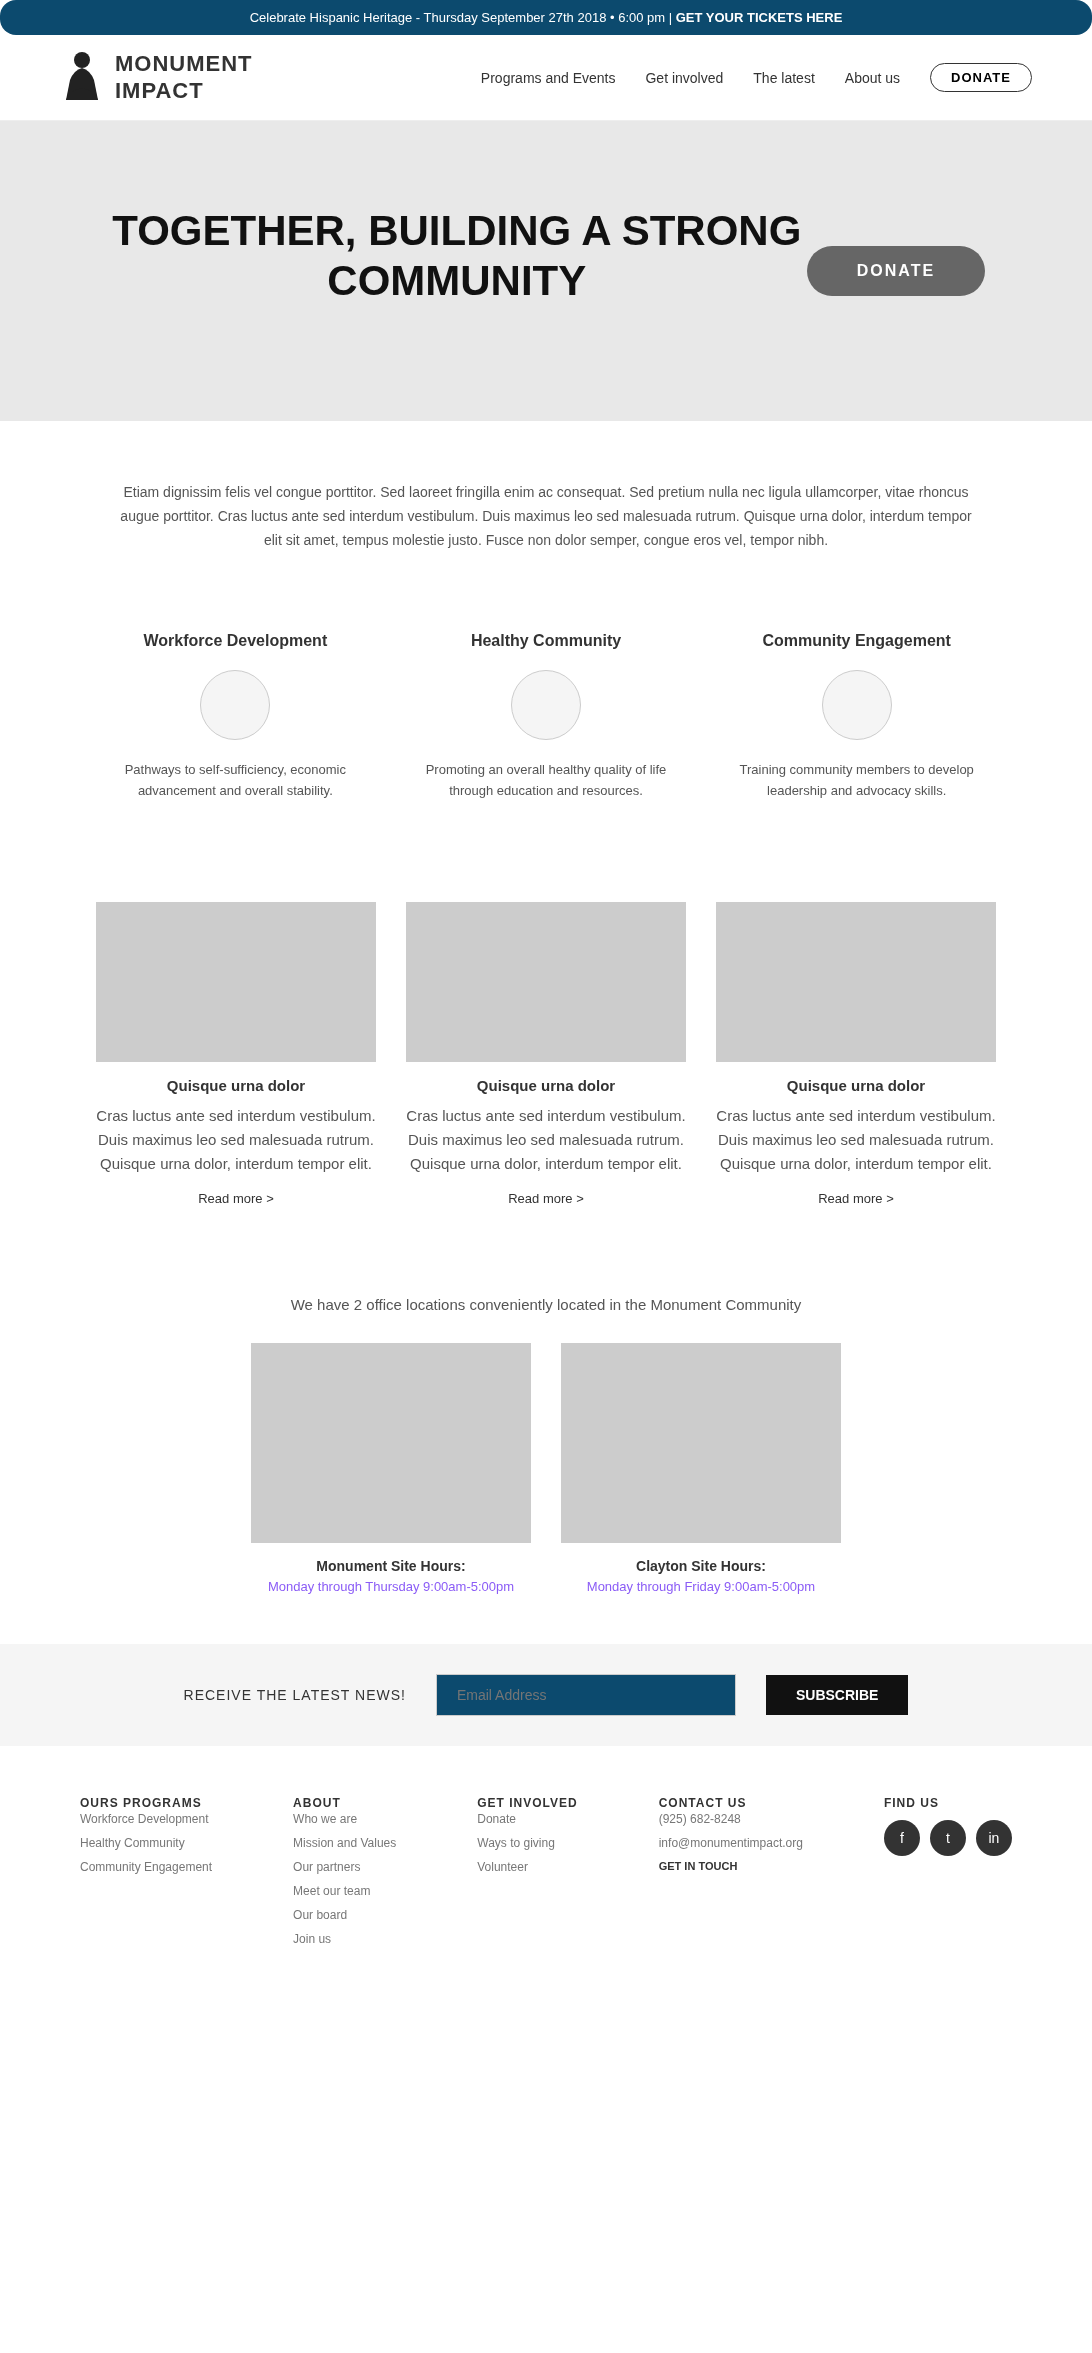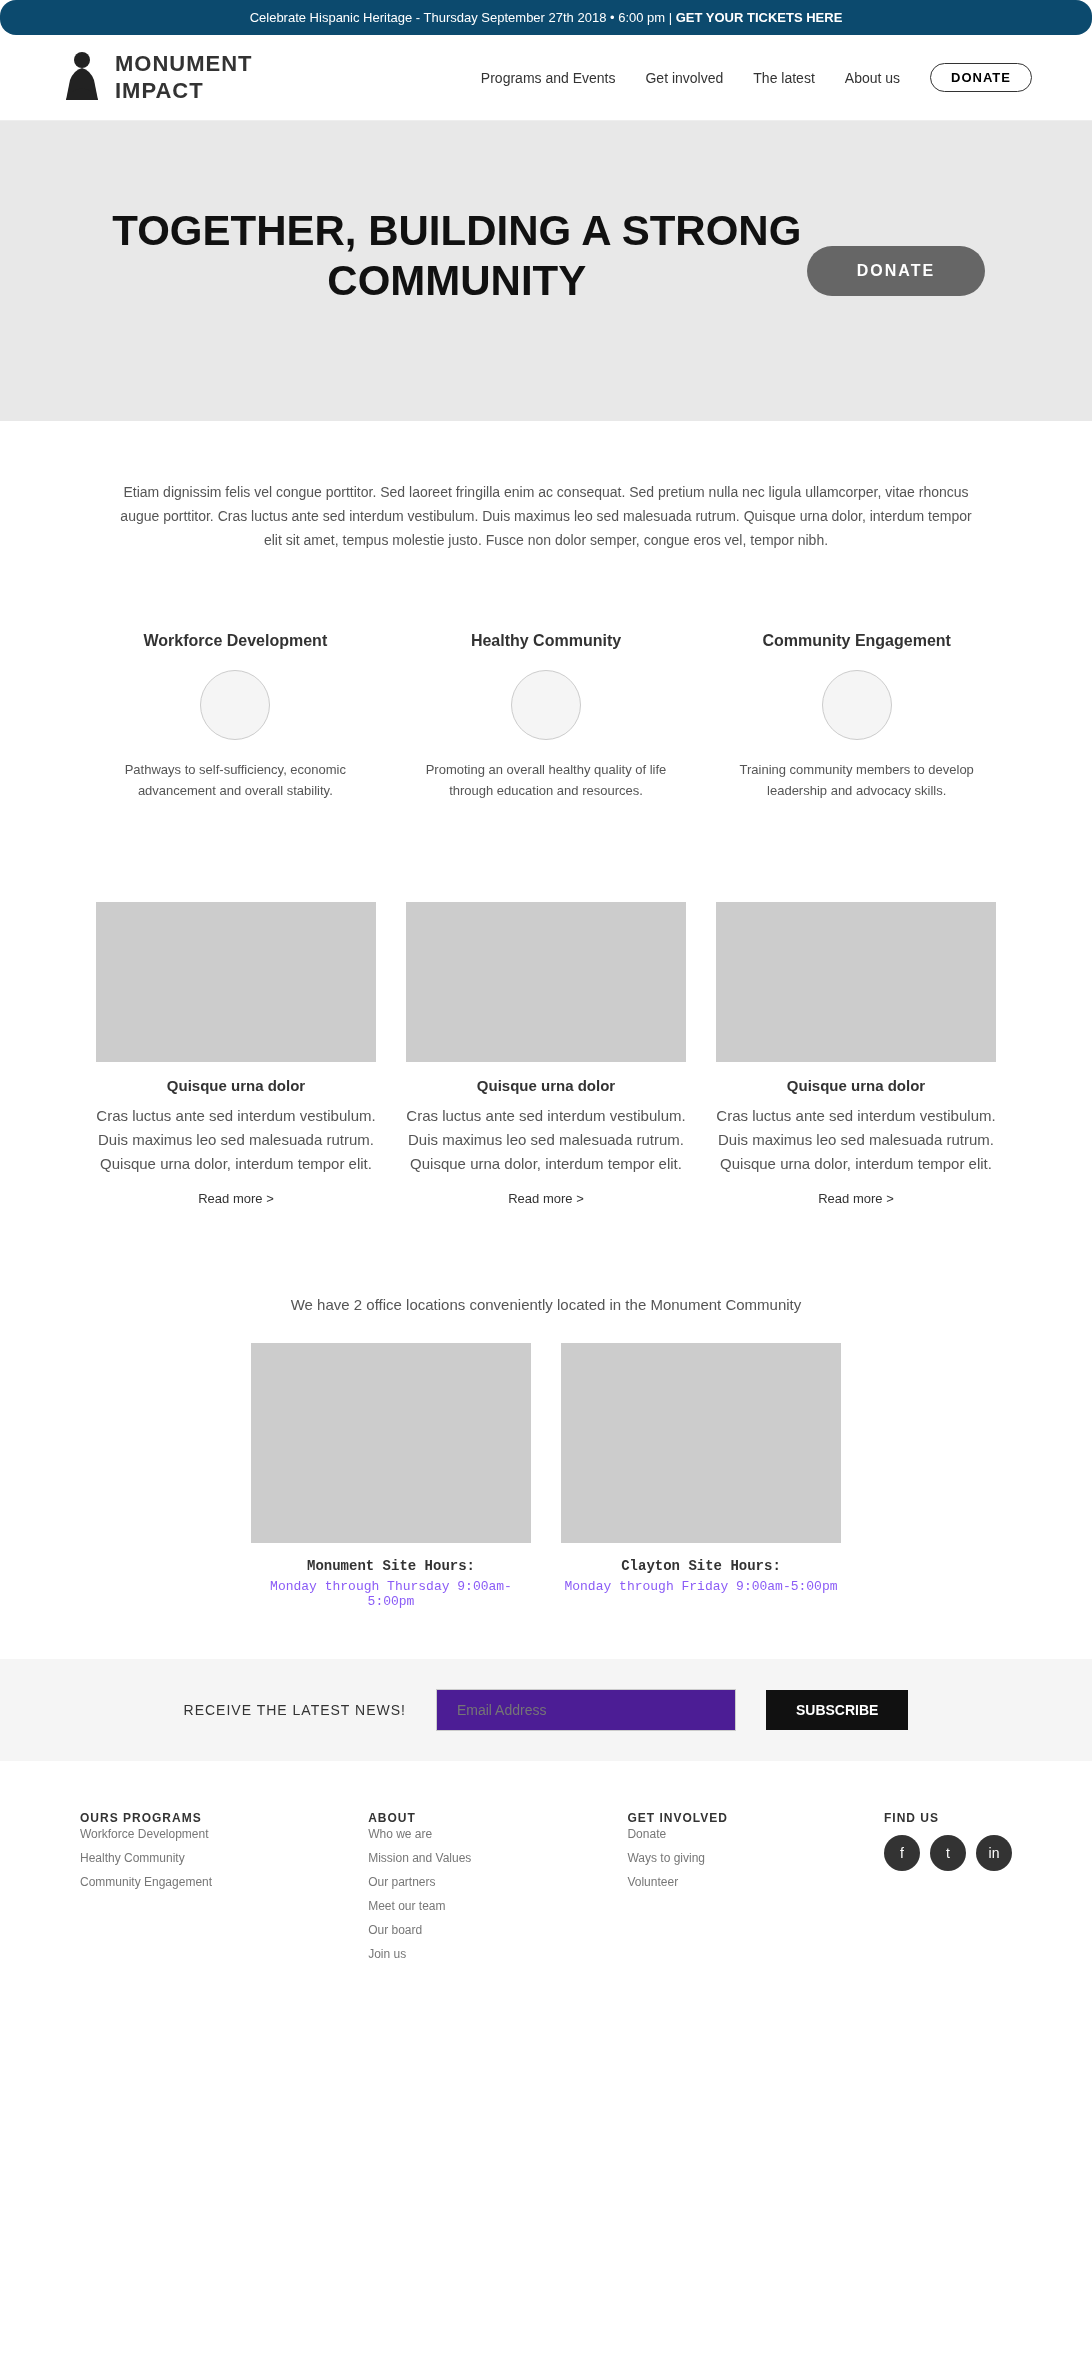--- a/index.html
+++ b/index.html
@@ -176,21 +176,20 @@
     }
     .locations-section > p {
       font-size: 15px;
       color: #555;
       margin-bottom: 30px;
     }
     .locations-grid {
       display: flex;
       gap: 30px;
       justify-content: center;
-      font-family: Liberation Mono, monospace;
     }
     .location-item {
       flex: 1;
       max-width: 280px;
     }
     .location-img {
       width: 100%;
       height: 200px;
       background: #ccc;
       margin-bottom: 15px;
@@ -218,21 +217,21 @@
       font-size: 14px;
       font-weight: normal;
       letter-spacing: 1px;
       white-space: nowrap;
     }
     .newsletter-input {
       border: 1px solid #ccc;
       padding: 12px 20px;
       font-size: 14px;
       width: 300px;
-      background: #4c1d95;
+      background: #0c4a6e;
       color: #999;
     }
     .subscribe-btn {
       background: #111;
       color: #fff;
       border: none;
       padding: 12px 30px;
       font-size: 14px;
       font-weight: bold;
       cursor: pointer;
@@ -400,20 +399,26 @@
     <a>Our board</a>
     <a>Join us</a>
   </div>
   <div class="footer-col">
     <h5>GET INVOLVED</h5>
     <a>Donate</a>
     <a>Ways to giving</a>
     <a>Volunteer</a>
   </div>
   <div class="footer-col">
+    <h5>CONTACT US</h5>
+    <p>(925) 682-8248</p>
+    <p>info@monumentimpact.org</p>
+    <a class="contact-link">GET IN TOUCH</a>
+  </div>
+  <div class="footer-col">
     <h5>FIND US</h5>
     <div class="social-icons">
       <div class="social-icon">f</div>
       <div class="social-icon">t</div>
       <div class="social-icon">in</div>
     </div>
   </div>
 </footer>
 
 </body></html>

